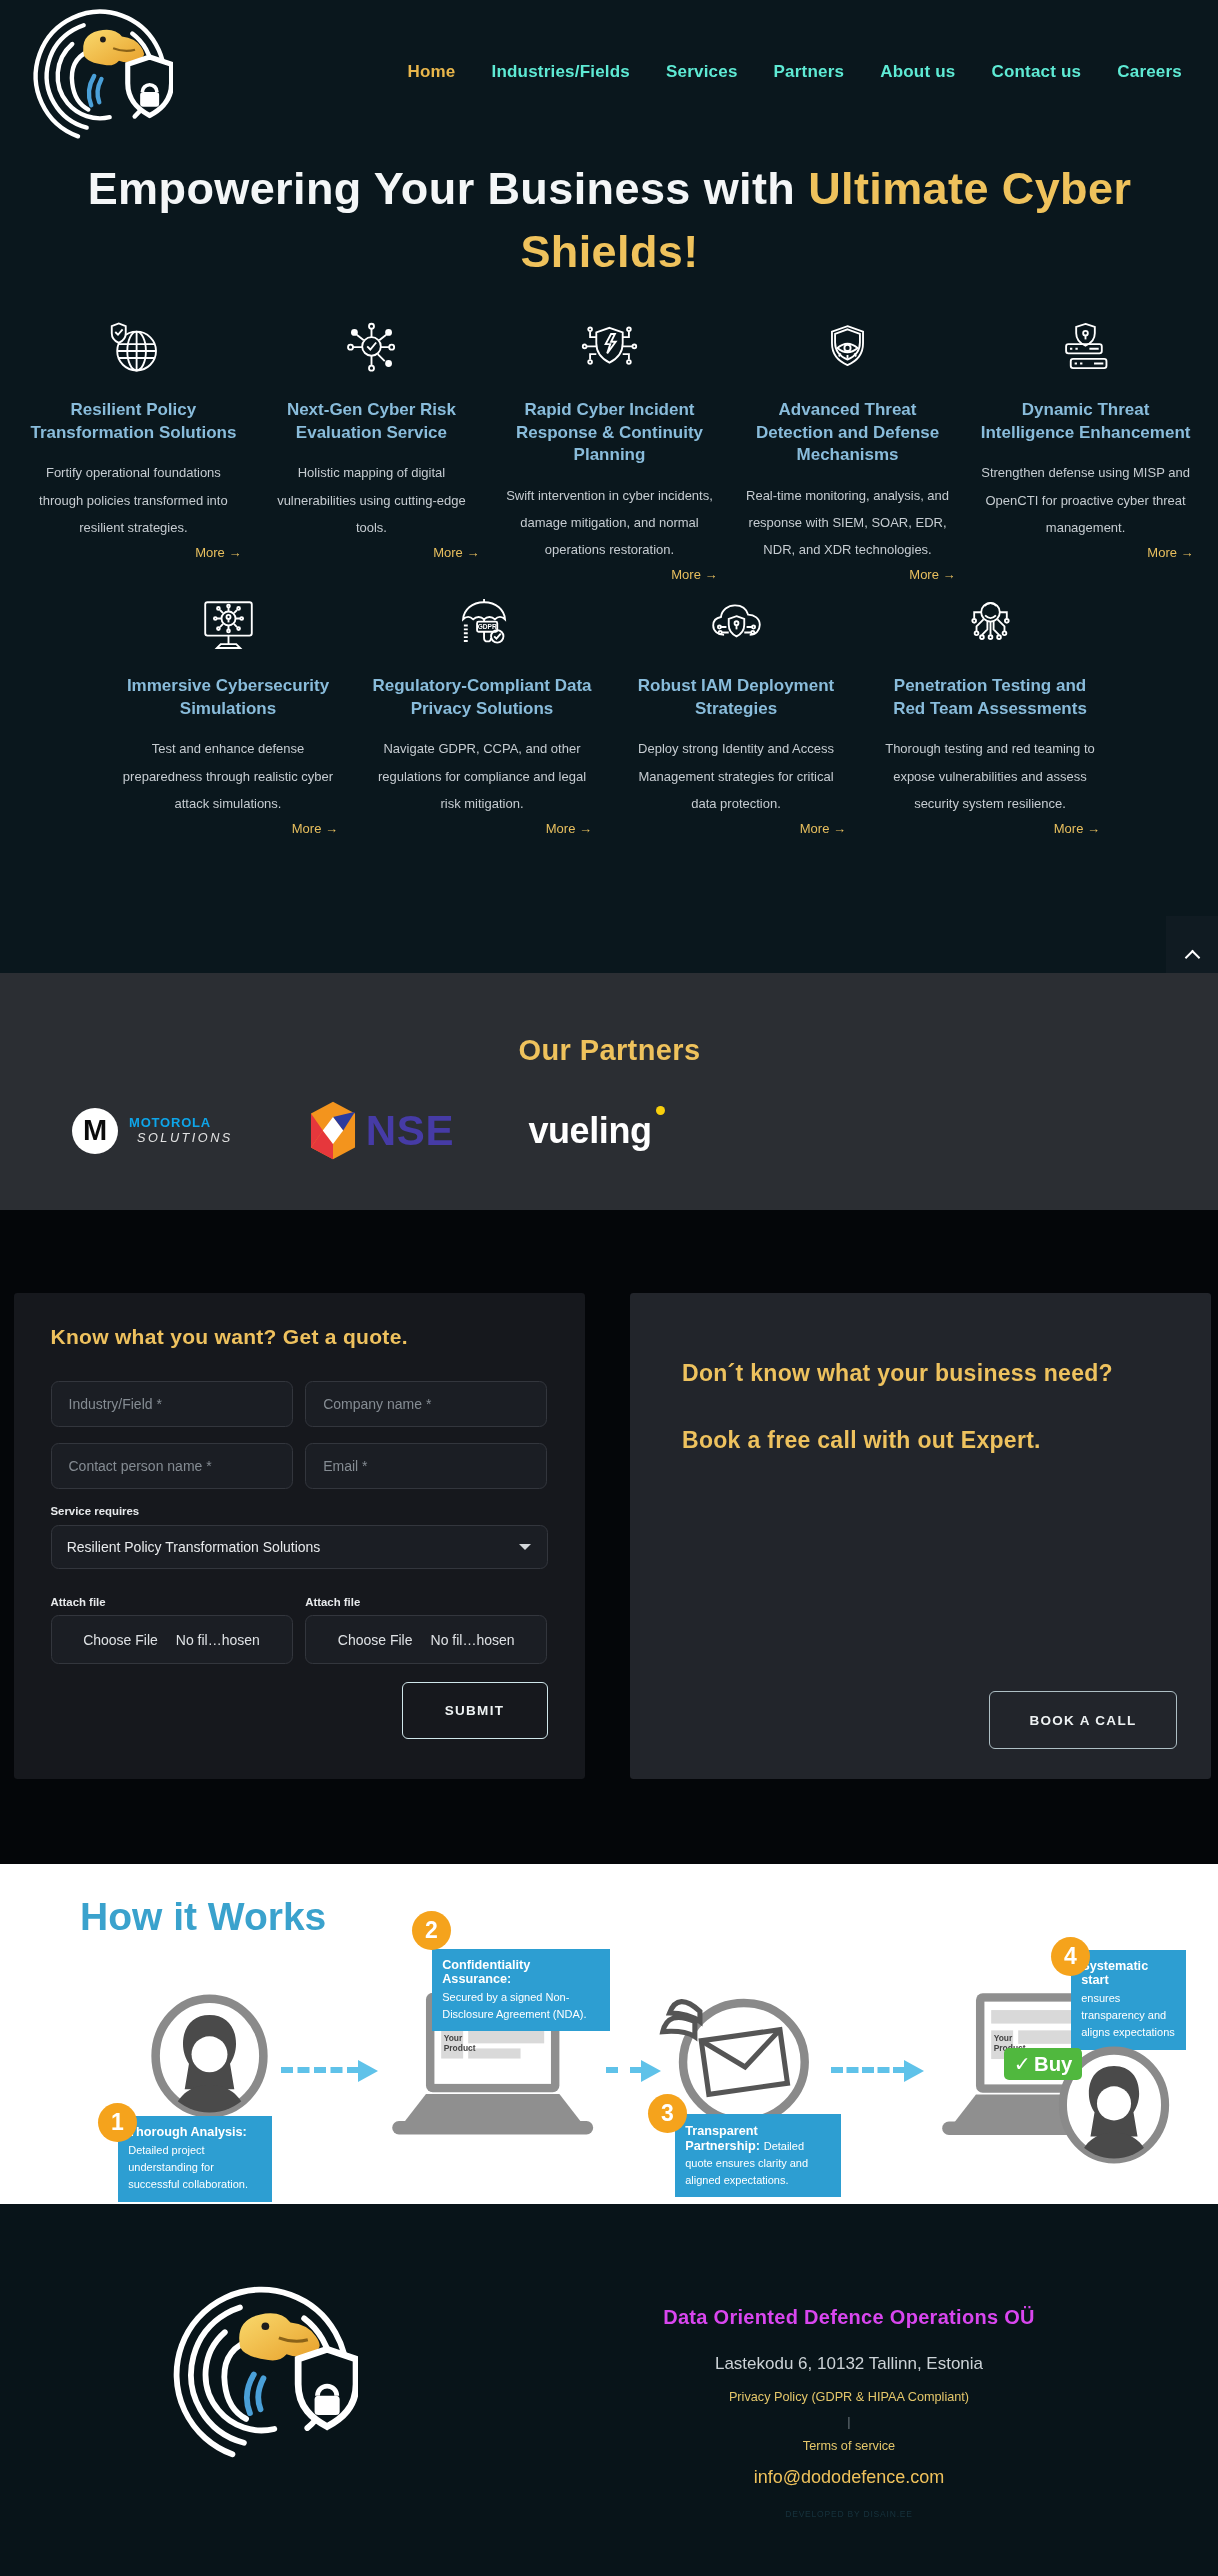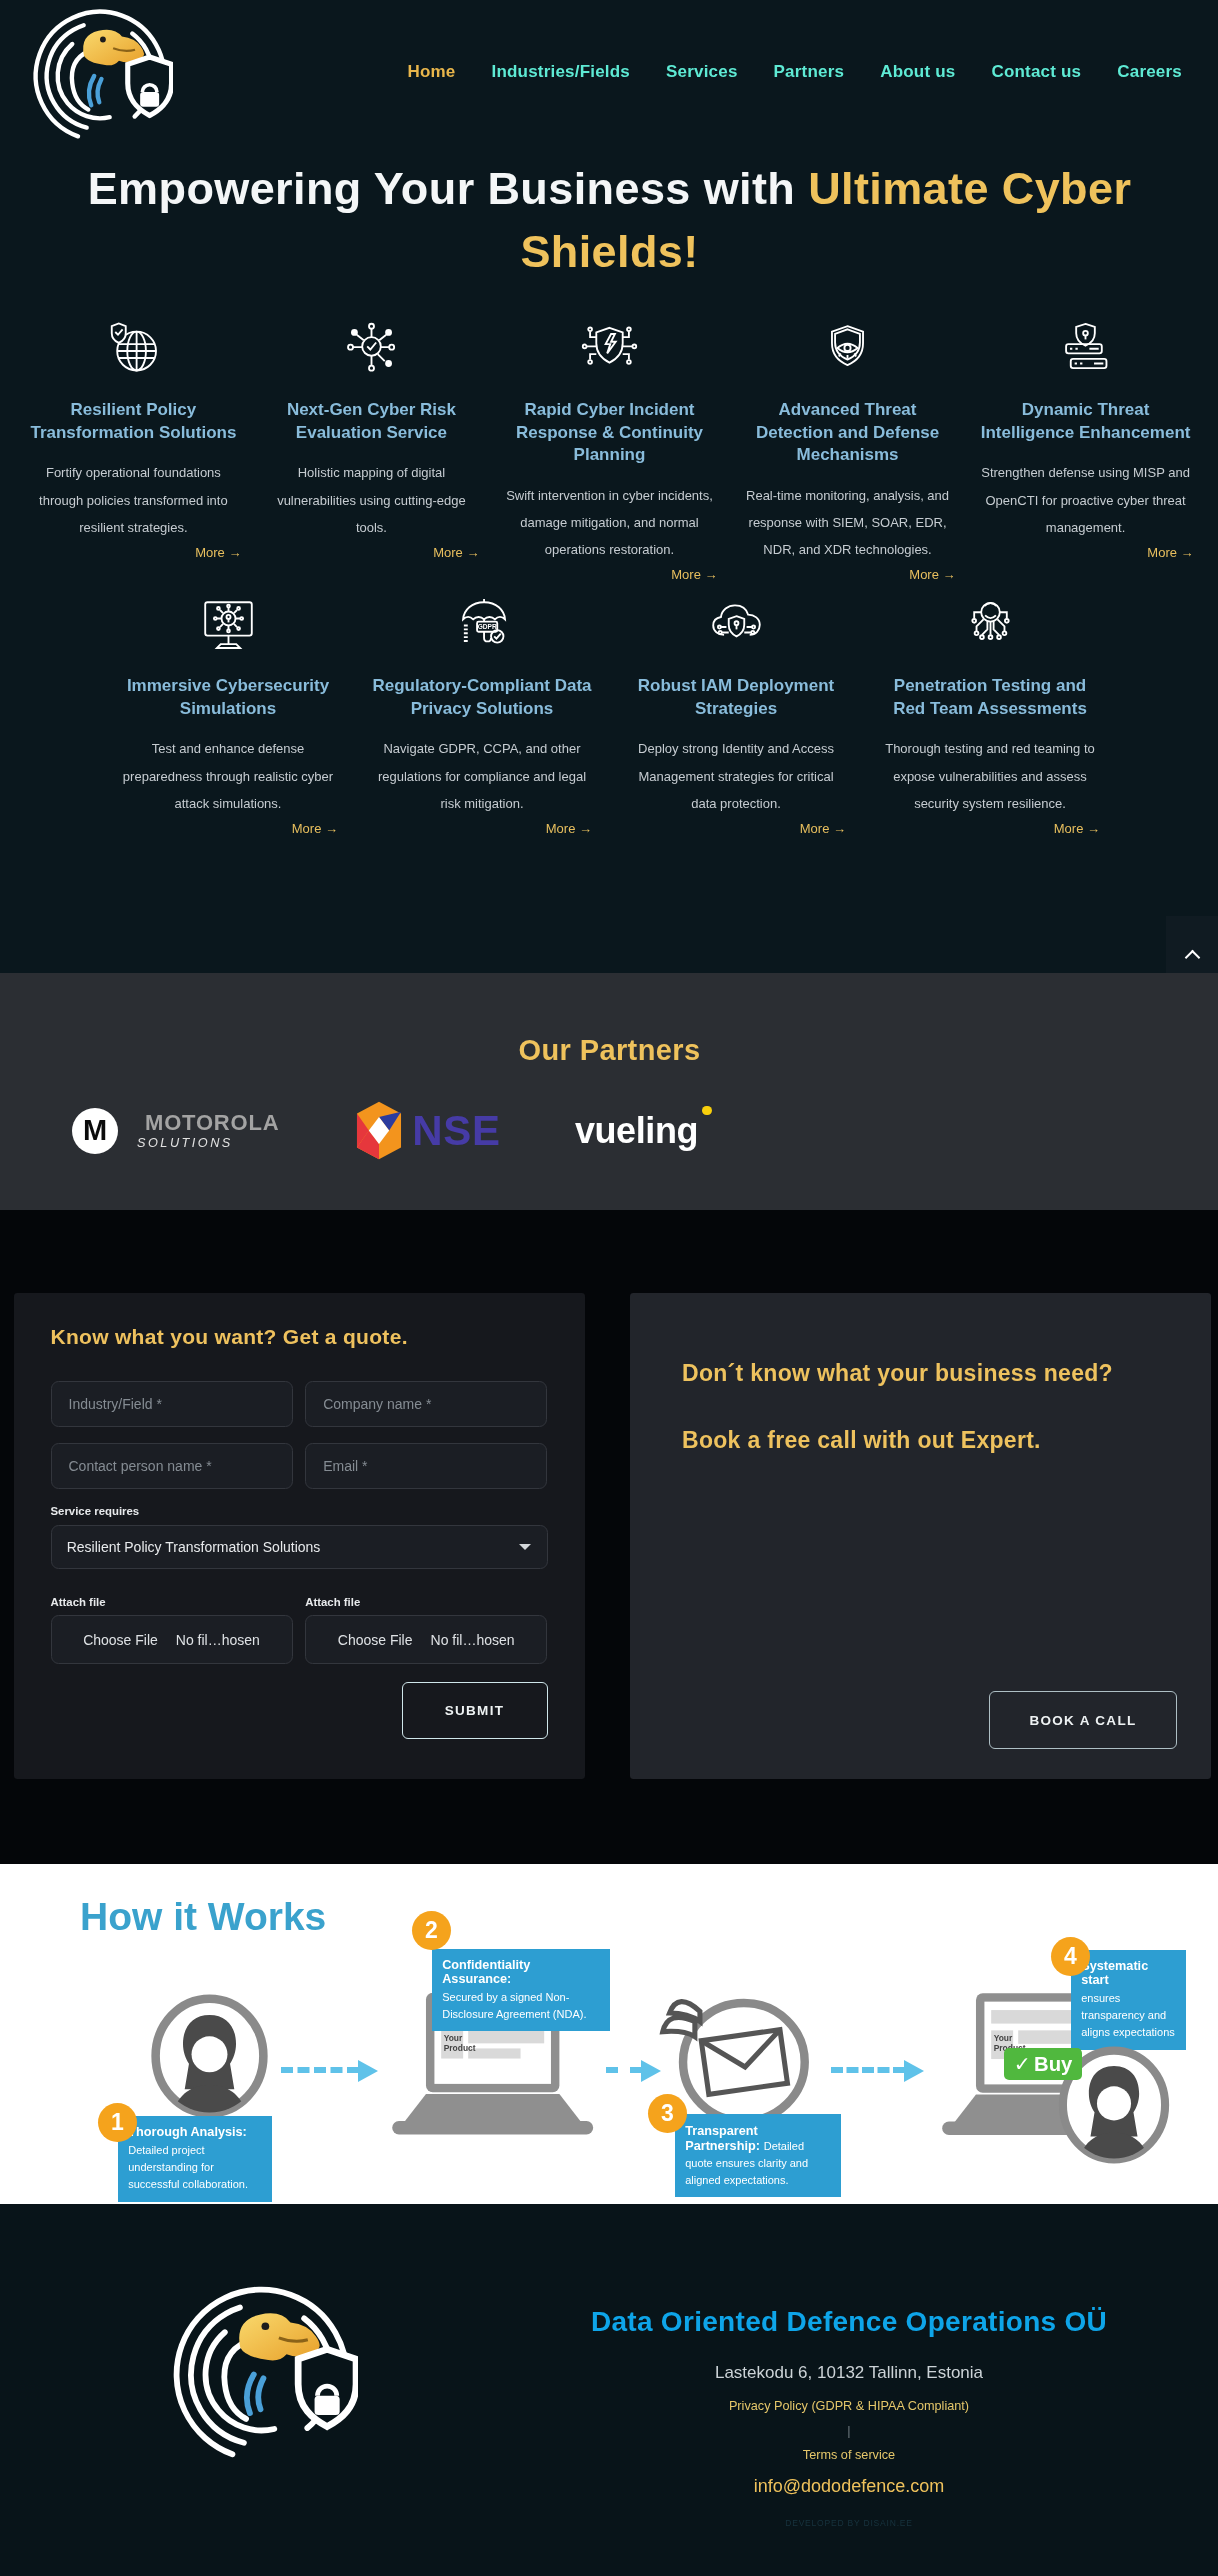--- a/index.html
+++ b/index.html
@@ -34,21 +34,21 @@
   
   .scrolltop { position:absolute; left:1166px; top:916px; width:52px; height:58px; background:#101b22; border:none; cursor:pointer; }
   .scrolltop .chev { display:block; margin:24px auto 0; width:11px; height:11px; border-top:2.5px solid #fff; border-left:2.5px solid #fff; transform:rotate(45deg); }
 
   
   .partners { position:absolute; top:973px; left:0; width:1219px; height:237px; background:#2b2e33; }
   .partners h2 { position:absolute; top:61px; width:100%; text-align:center; color:#efc25c; font-size:29px; font-weight:700; letter-spacing:0.4px; }
   .logos { position:absolute; top:127px; left:72px; display:flex; align-items:center; gap:74px; }
   .moto { display:flex; align-items:center; gap:11px; }
   .moto-circle { width:46px; height:46px; border-radius:50%; background:#fff; color:#0b0b0b; font-weight:700; font-size:29px; display:flex; align-items:center; justify-content:center; }
-  .moto-name { color:#a3a3a3; font-weight:700; font-size:22px; letter-spacing:0.8px; line-height:1.1;margin-left:16px; }
+  .moto-name { color:#0ea5e9; font-weight:700; font-size:13px; letter-spacing:0.8px; line-height:1.1; }
   .moto-sub { color:#e3e3e3; font-style:italic; font-size:12.7px; letter-spacing:2.5px;margin-left:8px; }
   .nse { display:flex; align-items:center; gap:6.8px; }
   .nse-text { color:#463ba6; font-weight:700; font-size:42px; letter-spacing:0.8px; }
   .vueling { position:relative; color:#fff; font-weight:700; font-size:36px; letter-spacing:-0.4px; }
   .vueling .dot { position:absolute; right:-13.5px; top:-3.4px; width:9.3px; height:9.3px; border-radius:50%; background:#f8cf0c; }
 
   
   .quote { position:absolute; top:1210px; left:0; width:1219px; height:654px; background:#040609; }
   .panel-form { position:absolute; left:13.5px; top:83px; width:571px; height:486px; background:#16181d; border-radius:3.4px; padding:32px 37px; }
   .panel-form h2 { color:#eec15e; font-size:21px; font-weight:700; letter-spacing:0.3px; margin-bottom:32px; }
@@ -80,21 +80,21 @@
   .arrow { position:absolute; height:0; border-top:6px dashed #5fc2e9; z-index:1; }
   .arrow:after { content:""; position:absolute; right:-18.6px; top:-13.5px; border-left:20.3px solid #5fc2e9; border-top:11px solid transparent; border-bottom:11px solid transparent; }
   .figure { position:absolute; z-index:2; }
   .lap-label { font-size:10px; font-weight:700; fill:#444; }
   .buy { position:absolute; background:#50b83e; color:#fff; border-radius:5.1px; font-weight:700; font-size:20.3px; display:flex; align-items:center; justify-content:center; gap:3.4px; z-index:6; }
 
   
   .footer { position:absolute; top:2204px; left:0; width:1219px; height:372px; background:#081419; }
   .footer .logo2 { position:absolute; left:165px; top:74px; width:193px; height:218px; }
   .ftext { position:absolute; left:479px; width:740px; top:102px; text-align:center; }
-  .fcompany { color:#0ea5e9; font-size:28px; font-weight:700; letter-spacing:0.3px; }
+  .fcompany { color:#d946ef; font-size:20px; font-weight:700; letter-spacing:0.3px; }
   .faddress { color:#ccd3d7; font-size:17px; margin-top:25.4px; }
   .flinks { margin-top:16px; font-size:12.7px; color:#e5c76a; display:flex; justify-content:center; gap:10.2px; align-items:center;flex-direction:column; }
   .flinks a { color:#e5c76a; text-decoration:none; cursor:pointer; }
   .flinks .sep { color:#6f7a80; }
   .femail { display:inline-block; margin-top:14.4px; color:#efc25c; font-size:18px; text-decoration:none; }
   .fdev { margin-top:21px; color:#17333e; font-size:8.5px; letter-spacing:0.8px; }
 </style>
 </head>
 <body>
 

